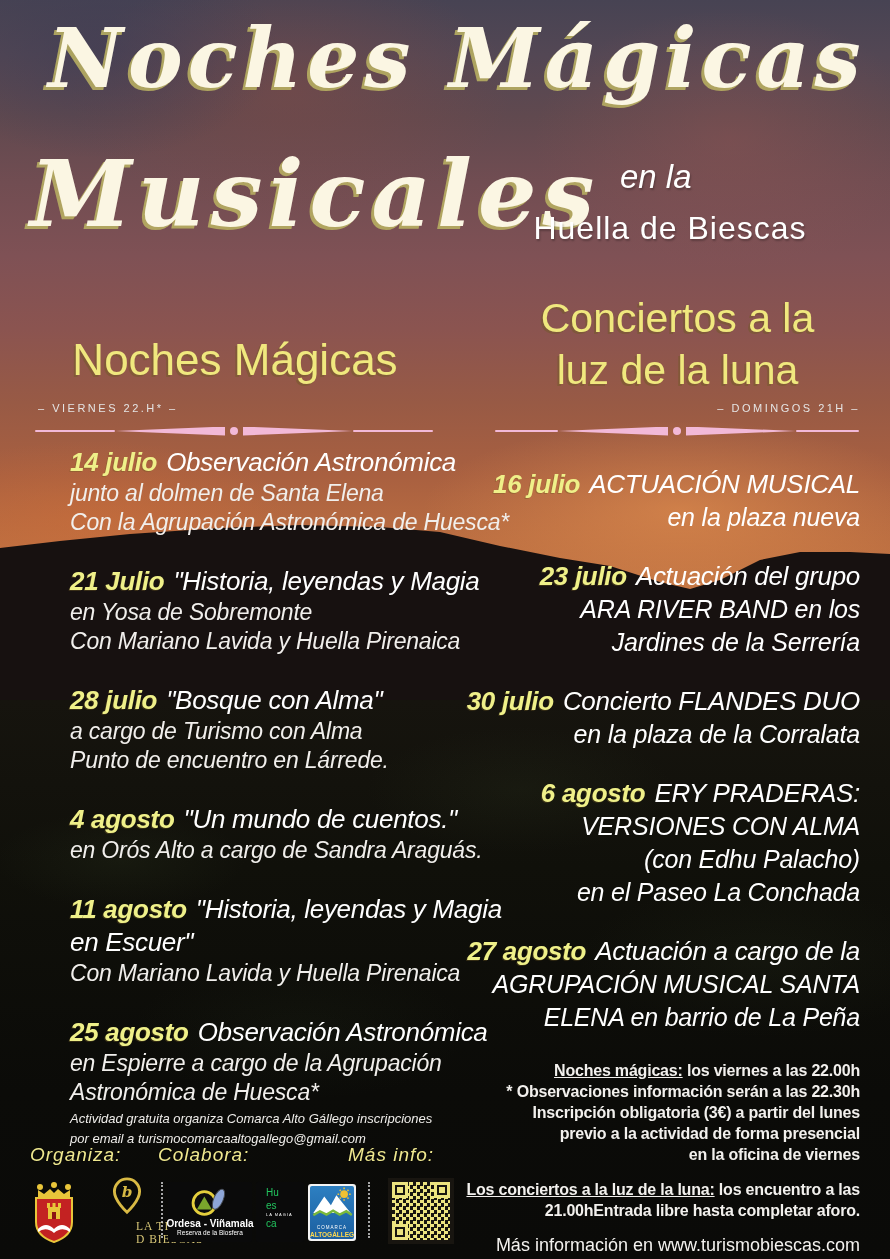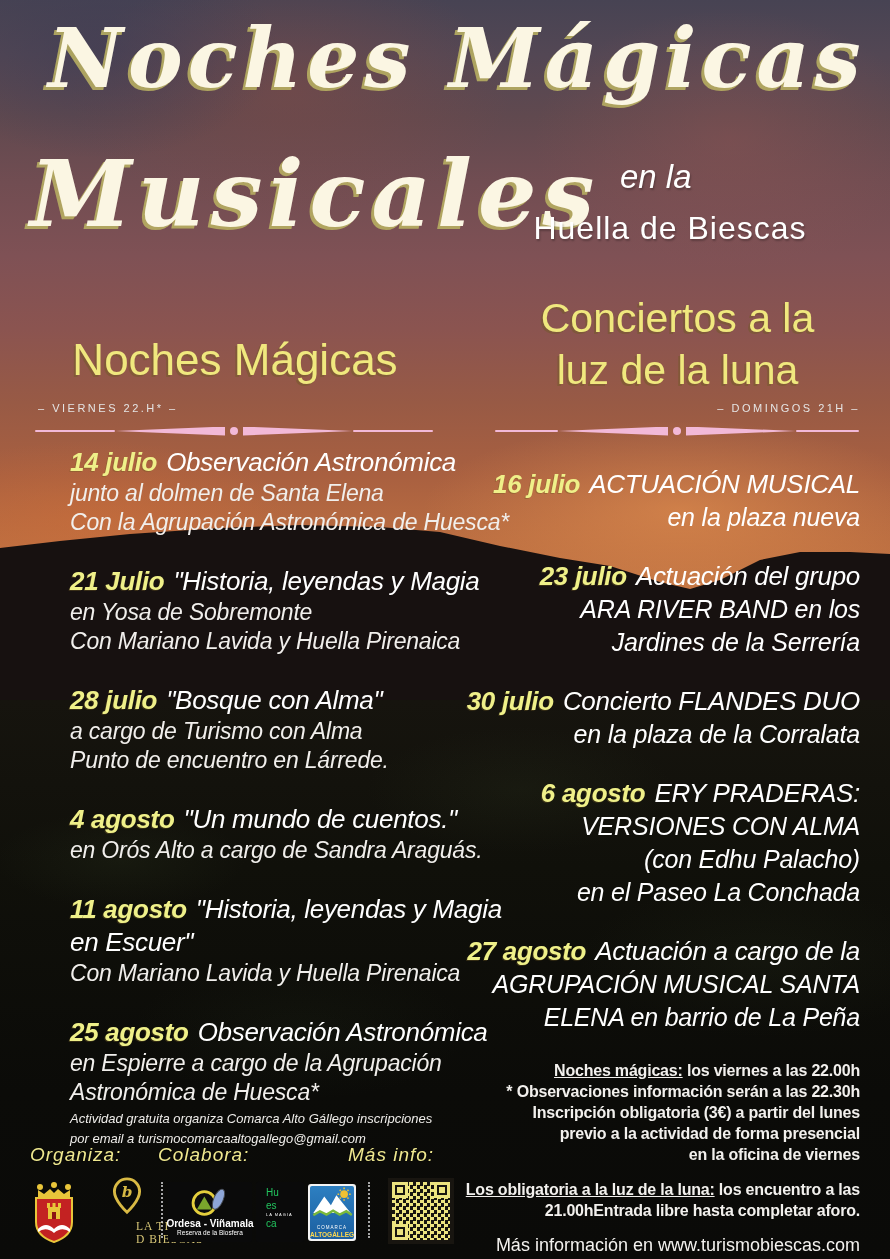--- a/index.html
+++ b/index.html
@@ -219,21 +219,21 @@
     </div>
 
     <div class="note-block">
       <p class="note"><span class="note-label">Noches mágicas:</span><span> los viernes a las 22.00h</span></p>
       <p class="note">* Observaciones información serán a las 22.30h</p>
       <p class="note">Inscripción obligatoria (3€) a partir del lunes</p>
       <p class="note">previo a la actividad de forma presencial</p>
       <p class="note">en la oficina de viernes</p>
     </div>
     <div class="note-block2">
-      <p class="note"><span class="note-label">Los obligatoria a la luz de la luna:</span><span> los encuentro a las</span></p>
+      <p class="note"><span class="note-label">Los conciertos a la luz de la luna:</span><span> los encuentro a las</span></p>
       <p class="note">21.00hEntrada libre hasta completar aforo.</p>
     </div>
     <div class="more-info">Más información en www.turismobiescas.com</div>
   </section>
 
   <div class="f-label f-org">Organiza:</div>
   <div class="f-label f-col">Colabora:</div>
   <div class="f-label f-mas">Más info:</div>
 
   <div class="logo crest">

